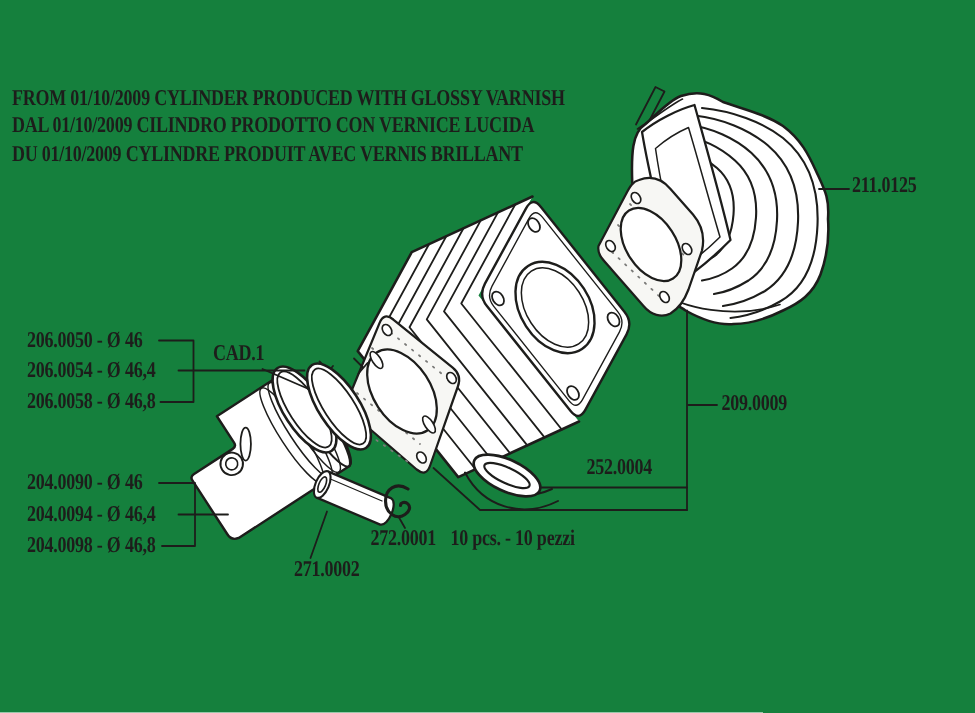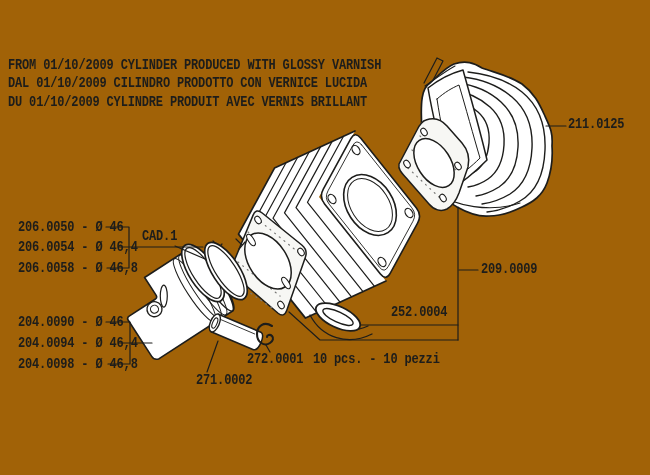--- a/index.html
+++ b/index.html
@@ -1,17 +1,17 @@
 <!DOCTYPE html>
 <html><head>
 <meta charset="utf-8">
 <style>
   html,body{margin:0;padding:0;background:#ffffff;}
-  #screen{position:relative;width:650px;height:475px;background:#a16207;overflow:hidden;
-          font-family:Liberation Mono, monospace;color:#1d1d1b;}
+  #screen{position:relative;width:650px;height:475px;background:#15803d;overflow:hidden;
+          font-family:Liberation Serif, serif;color:#1d1d1b;}
   svg{position:absolute;left:0;top:0;}
   .lbl{position:absolute;font-weight:bold;font-size:15px;letter-spacing:-0.2px;
        white-space:nowrap;transform:scaleX(0.8);transform-origin:left center;color:#1d1d1b;}
   .notice{position:absolute;left:8px;top:57px;font-weight:bold;font-size:15px;line-height:18.4px;
           letter-spacing:-0.2px;white-space:nowrap;transform:scaleX(0.8);transform-origin:left top;}
   .qty{margin-left:12px;}
 </style>
 </head>
 <body>
 

